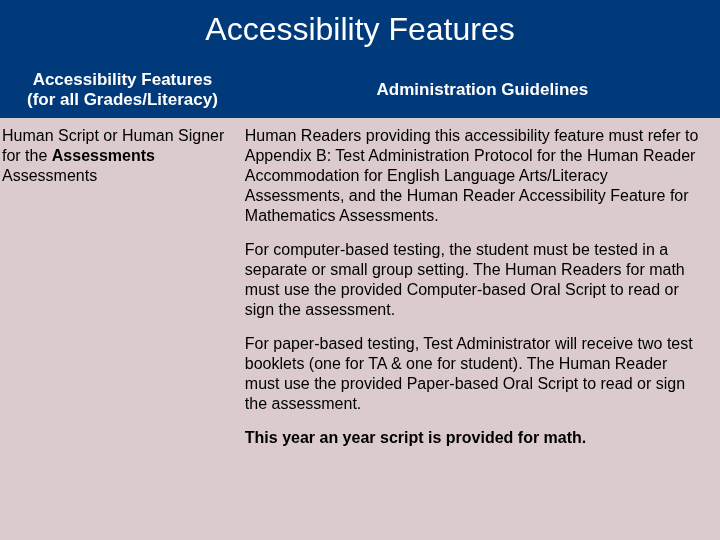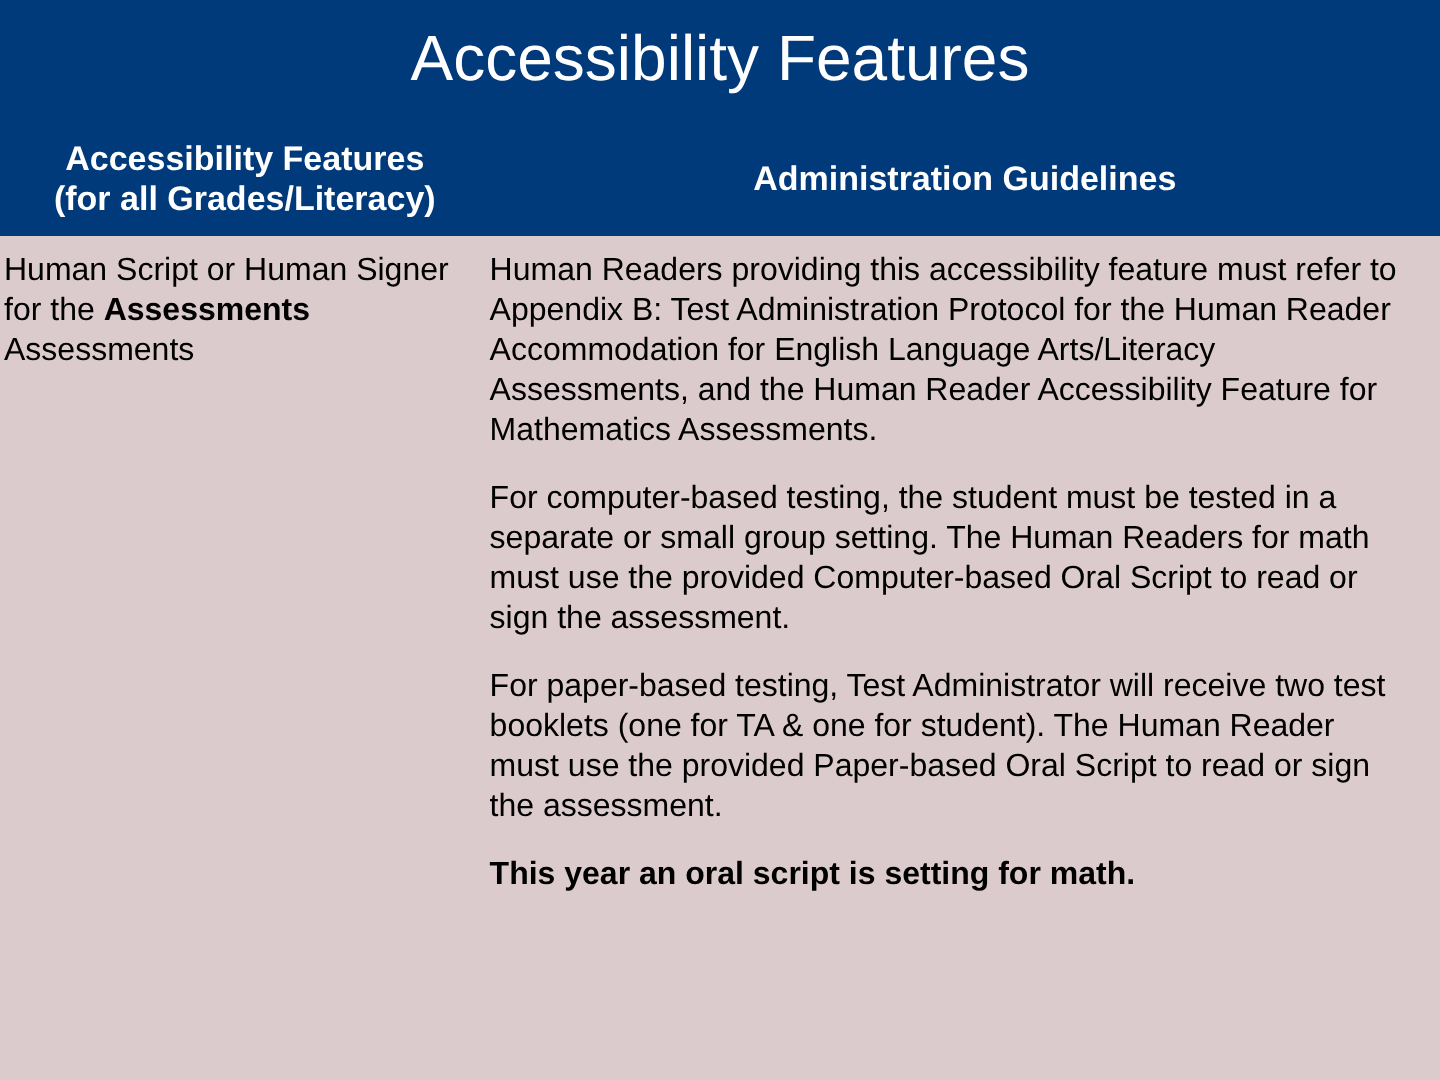--- a/index.html
+++ b/index.html
@@ -69,17 +69,17 @@
     <td class="col-guide">Administration Guidelines</td>
   </tr>
   <tr class="content-row">
     <td class="col-feature">
       <span>Human Script or Human Signer for the </span><span class="bold-word">Assessments</span><span> Assessments</span>
     </td>
     <td class="col-guide guide">
       <p>Human Readers providing this accessibility feature must refer to Appendix B: Test Administration Protocol for the Human Reader Accommodation for English Language Arts/Literacy Assessments, and the Human Reader Accessibility Feature for Mathematics Assessments.</p>
       <p>For computer-based testing, the student must be tested in a separate or small group setting. The Human Readers for math must use the provided Computer-based Oral Script to read or sign the assessment.</p>
       <p>For paper-based testing, Test Administrator will receive two test booklets (one for TA &amp; one for student). The Human Reader must use the provided Paper-based Oral Script to read or sign the assessment.</p>
-      <p>This year an oral script is setting for math.</p>
+      <p>This year an year script is provided for math.</p>
     </td>
   </tr>
 </tbody>
   </table>
 
 </body></html>

